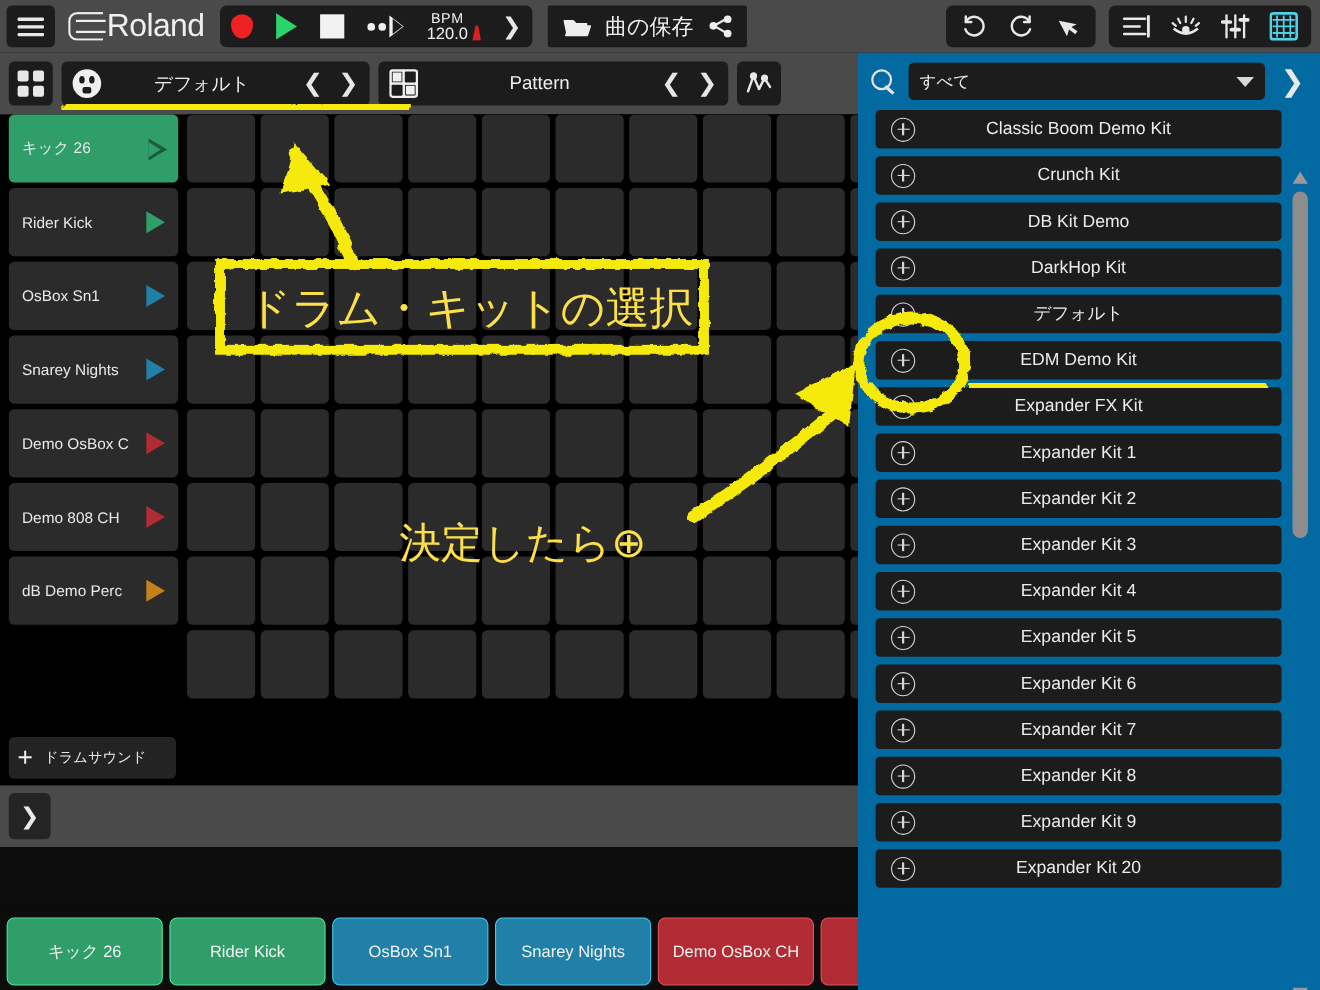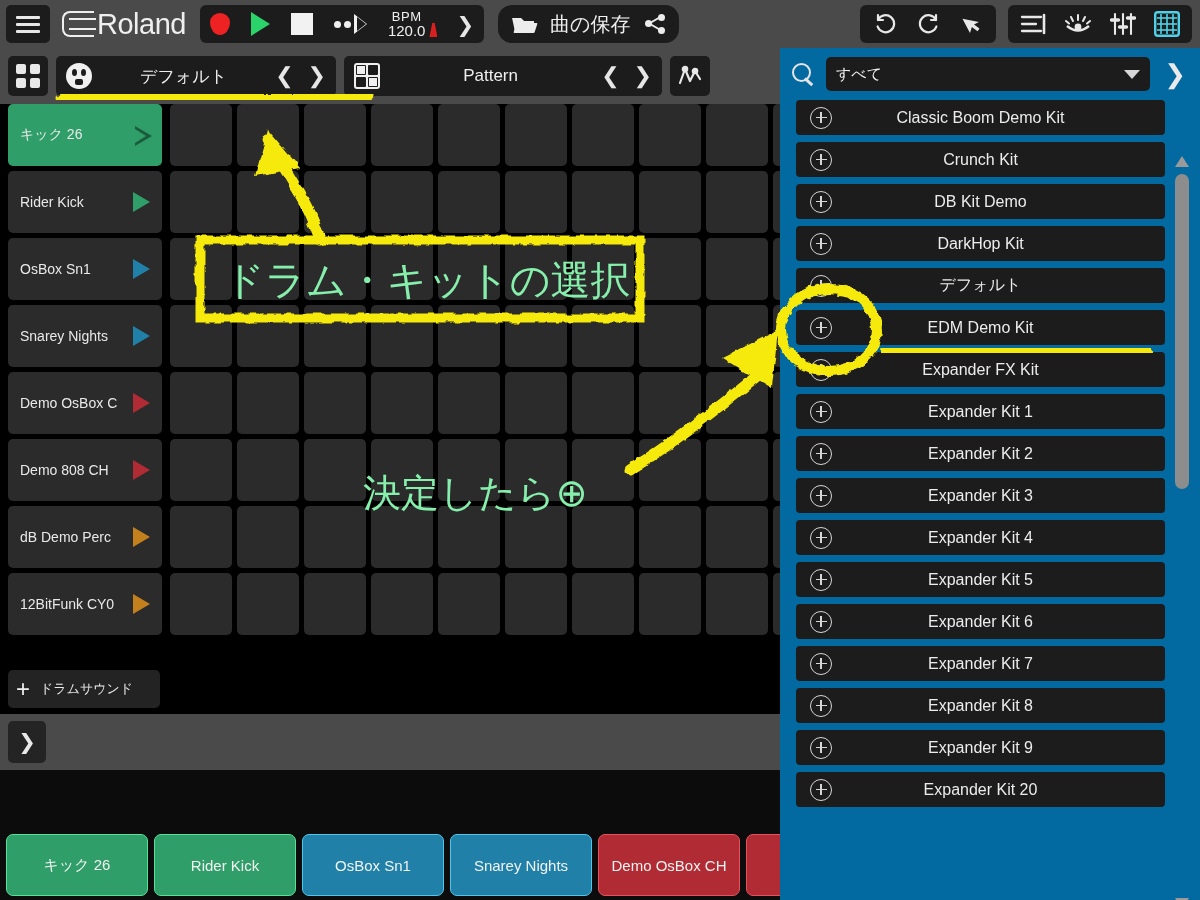--- a/index.html
+++ b/index.html
@@ -68,21 +68,21 @@
     border-left:9px solid #1c1c1c;
   }
   .bpm { color:#f0f0f0; font-size:14px; line-height:14px; text-align:center; position:relative; padding-right:10px;}
   .bpm .lbl { font-size:13px; letter-spacing:0.5px; }
   .bpm .val { font-size:15px; }
   .metro { position:absolute; right:-2px; bottom:1px; width:8px; height:14px;
            background:#d82020; clip-path: polygon(35% 0, 65% 0, 100% 100%, 0 100%); }
   .chev { color:#e6e6e6; font-size:21px; line-height:1; font-weight: 300; }
 
   .savegroup {
-    margin-left: 14px; height:38px; background:#1c1c1c; border-radius:14px;
+    margin-left: 14px; height:38px; background:#1c1c1c; border-radius:2px;
     display:flex; align-items:center; padding:0 14px; gap:14px;
   }
   .folder-ico { width:24px;height:18px;position:relative; }
   .folder-ico::before{content:'';position:absolute;left:0;top:3px;width:22px;height:14px;
     background:#ededed;border-radius:0 2px 2px 2px;
     clip-path: polygon(0 0,9px 0,12px 3px,22px 3px,22px 14px,3px 14px);}
   .folder-ico::after{content:'';position:absolute;left:3px;bottom:0;width:21px;height:10px;
     background:#ededed; transform: skewX(-18deg); border-radius:1px;}
   .save-label { color:#efefef; font-size:20px; }
   .share-ico { width:20px;height:20px;position:relative; }
@@ -223,21 +223,21 @@
 
   .scrollbar { position:absolute; right:10px; top:60px; width:16px; height:800px; }
   .sb-up { position:absolute; top:48px; left:1px; width:0;height:0;
     border-left:7px solid transparent;border-right:7px solid transparent;border-bottom:11px solid #9a9a9a; }
   .sb-down { position:absolute; top:790px; left:1px; width:0;height:0;
     border-left:7px solid transparent;border-right:7px solid transparent;border-top:11px solid #9a9a9a; }
   .sb-thumb { position:absolute; top:66px; left:1px; width:14px; height:315px;
     background:#8d8d8d; border-radius:7px; }
   .anno-layer { position:absolute; inset:0; pointer-events:none; }
   .anno-text {
-    position:absolute; color:#86efac; font-family:"DejaVu Sans","Liberation Sans",sans-serif;
+    position:absolute; color:#fde047; font-family:"DejaVu Sans","Liberation Sans",sans-serif;
     white-space:nowrap;
   }
   .anno-label1 { left:224px; top:253px; font-size:40px; }
   .anno-label2 { left:363px; top:468px; font-size:38px; }
 </style>
 </head>
 <body>
 
 <div id="app">
 
@@ -408,24 +408,20 @@
         <div class="tri" style="border-left-color: rgb(176, 43, 51);"></div>
       </div>
       <div class="track">
         <div class="track-name">Demo 808 CH</div>
         <div class="tri" style="border-left-color: rgb(176, 43, 51);"></div>
       </div>
       <div class="track">
         <div class="track-name">dB Demo Perc</div>
         <div class="tri" style="border-left-color: rgb(196, 128, 29);"></div>
       </div>
-      <div class="track">
-        <div class="track-name">12BitFunk CY0</div>
-        <div class="tri" style="border-left-color: rgb(196, 128, 29);"></div>
-      </div>
     </div>
 
   <div class="addsound">
     <span class="plus-glyph">+</span>
     <span class="lbl">ドラムサウンド</span>
   </div>
 
   <div class="grid-area" id="stepGrid">
       <div class="grow">
         <div class="gcell"></div>

